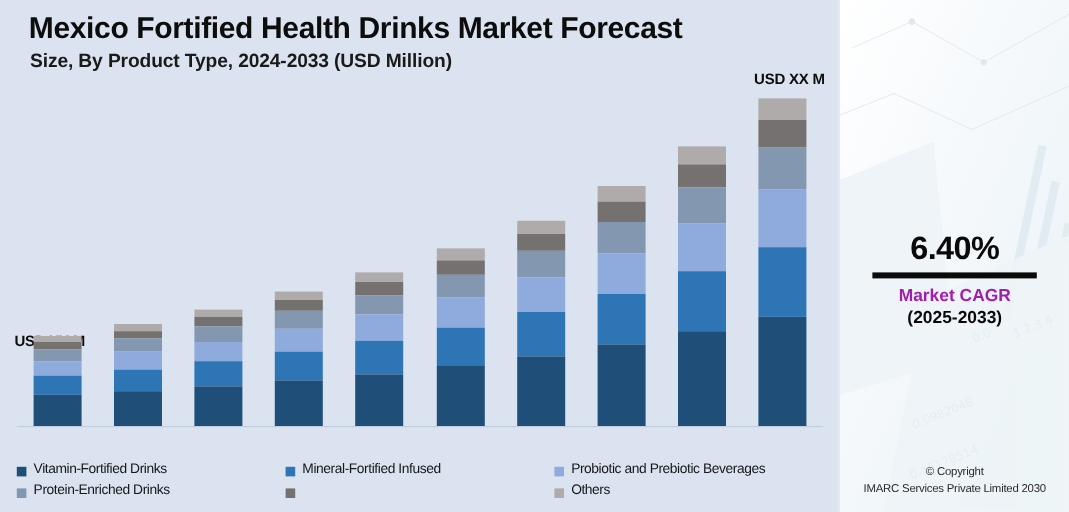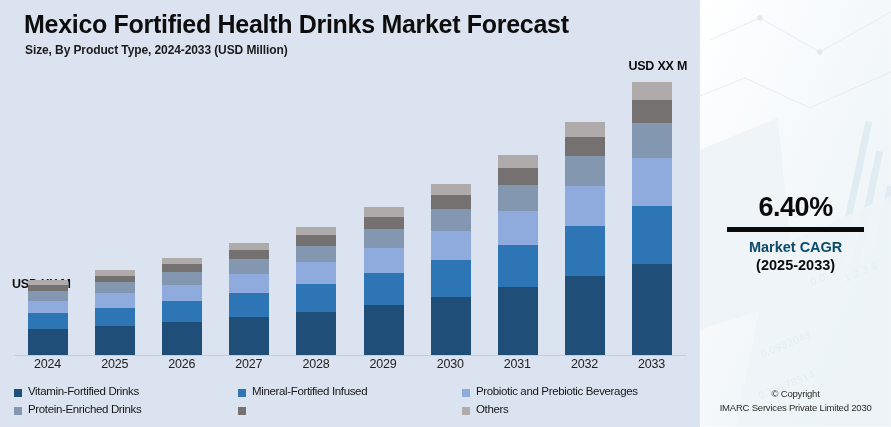--- a/index.html
+++ b/index.html
@@ -18,21 +18,21 @@
     background:#dce3f0;
     box-sizing:border-box;
   }
   .title{
     position:absolute;left:24px;top:10px;
     font-size:25px;font-weight:bold;color:#0d0d0d;
     letter-spacing:-0.3px;white-space:nowrap;
   }
   .subtitle{
     position:absolute;left:25px;top:43px;
-    font-size:12px;font-weight:bold;color:#1a1a1a;
+    font-size:16px;font-weight:bold;color:#1a1a1a;
     letter-spacing:-0.1px;white-space:nowrap;
   }
   .axis-note{
     position:absolute;
     font-size:12.5px;font-weight:bold;color:#0d0d0d;
     white-space:nowrap;letter-spacing:-0.2px;
   }
   .note-left{left:12px;top:277px;}
   .note-right{right:12px;top:59px;}
 
@@ -115,21 +115,21 @@
   }
   .cagr-wrap{
     position:absolute;left:0;right:0;top:160px;text-align:center;
   }
   .cagr-val{
     font-size:27px;font-weight:bold;color:#0a0a0a;letter-spacing:-0.5px;margin-top:32px;
   }
   .cagr-rule{
     width:137px;height:5px;background:#0a0a0a;margin:4px auto 7px;
   }
-  .cagr-l1{font-size:14.5px;font-weight:bold;color:#0c4a6e;}
+  .cagr-l1{font-size:14.5px;font-weight:bold;color:#a21caf;}
   .cagr-l2{font-size:14.5px;font-weight:bold;color:#0a0a0a;margin-top:2px;}
   .copy{
     position:absolute;left:0;right:0;bottom:12px;text-align:center;
     font-size:9.5px;color:#2b2b2b;line-height:1.45;
     letter-spacing:-0.2px;
   }
 </style>
 </head>
 <body>
 
@@ -242,32 +242,20 @@
               <div class="seg" style="height: 58.3122px; background: rgb(46, 117, 182);"></div>
               <div class="seg" style="height: 47.4634px; background: rgb(143, 170, 220);"></div>
               <div class="seg" style="height: 35.2585px; background: rgb(132, 151, 176);"></div>
               <div class="seg" style="height: 23.0537px; background: rgb(118, 113, 113);"></div>
               <div class="seg" style="height: 17.6293px; background: rgb(175, 171, 171);"></div>
             </div>
           </div>
         </div>
     </div>
 
-    <div class="xaxis" id="xaxis">
-        <div class="xtick">2024</div>
-        <div class="xtick">2025</div>
-        <div class="xtick">2026</div>
-        <div class="xtick">2027</div>
-        <div class="xtick">2028</div>
-        <div class="xtick">2029</div>
-        <div class="xtick">2030</div>
-        <div class="xtick">2031</div>
-        <div class="xtick">2032</div>
-        <div class="xtick">2033</div>
-      </div>
 
     <div class="legend" id="legend">
         <div class="lg-item">
           <span class="lg-sw" style="background: rgb(31, 78, 121);"></span>
           <span>Vitamin-Fortified Drinks</span>
         </div>
         <div class="lg-item">
           <span class="lg-sw" style="background: rgb(46, 117, 182);"></span>
           <span>Mineral-Fortified Infused</span>
         </div>

